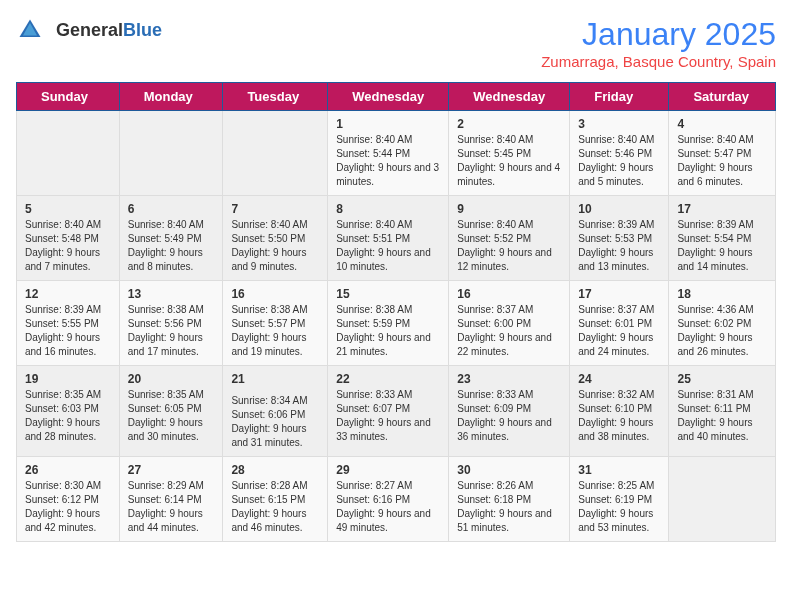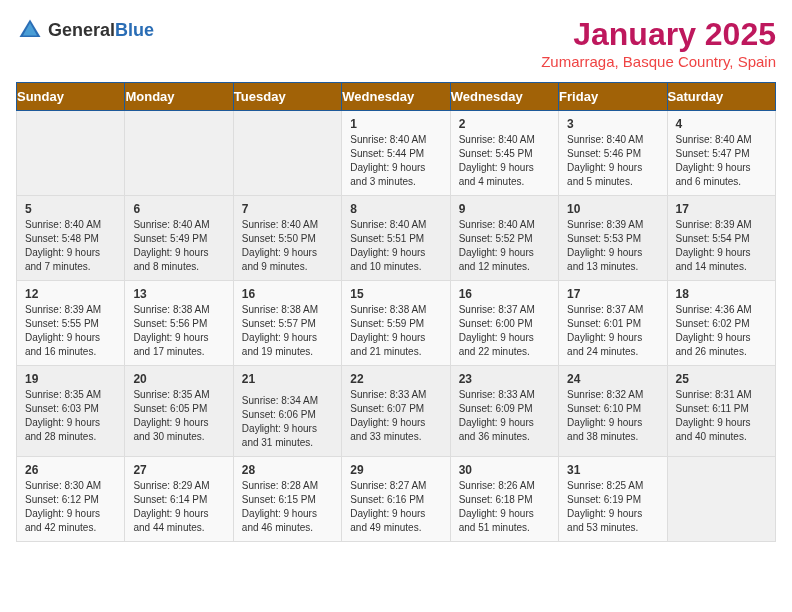--- a/index.html
+++ b/index.html
@@ -12,60 +12,60 @@
     }
     .header {
       display: flex;
       justify-content: space-between;
       align-items: flex-start;
       margin-bottom: 12px;
     }
     .logo {
       display: flex;
       align-items: center;
-      gap: 4px;
+      gap: 12px;
     }
     .logo-text-general {
       font-size: 18px;
       font-weight: bold;
       color: #333;
     }
     .logo-text-blue {
       font-size: 18px;
       font-weight: bold;
       color: #2a6db5;
     }
     .logo-icon {
       width: 28px;
       height: 28px;
     }
     .title-block {
       text-align: right;
     }
     .title-block h1 {
       font-size: 32px;
-      font-weight: bold;
-      color: #be185d;
+      font-weight: normal;
+      color: #3b82f6;
     }
     .title-block h2 {
       font-size: 15px;
       font-weight: normal;
       color: #ef4444;
     }
     .calendar {
       width: 100%;
       border-collapse: collapse;
       border: 1px solid #ccc;
     }
     .calendar thead tr th {
-      background-color: #a16207;
+      background-color: #be185d;
       color: #fff;
       font-size: 13px;
       font-weight: bold;
-      padding: 6px 0;
+      padding: 6px 24px;
       text-align: left;
       border: 1px solid #1e5a9a;
     }
     .calendar tbody tr td {
       vertical-align: top;
       padding: 6px 8px;
       border: 1px solid #ddd;
       min-height: 80px;
       width: 108px;
       font-size: 10.5px;

